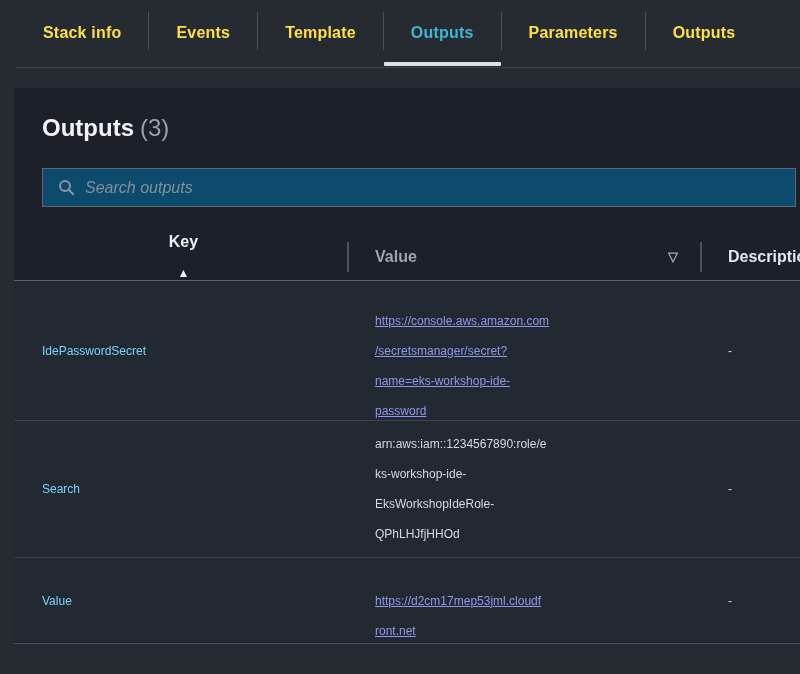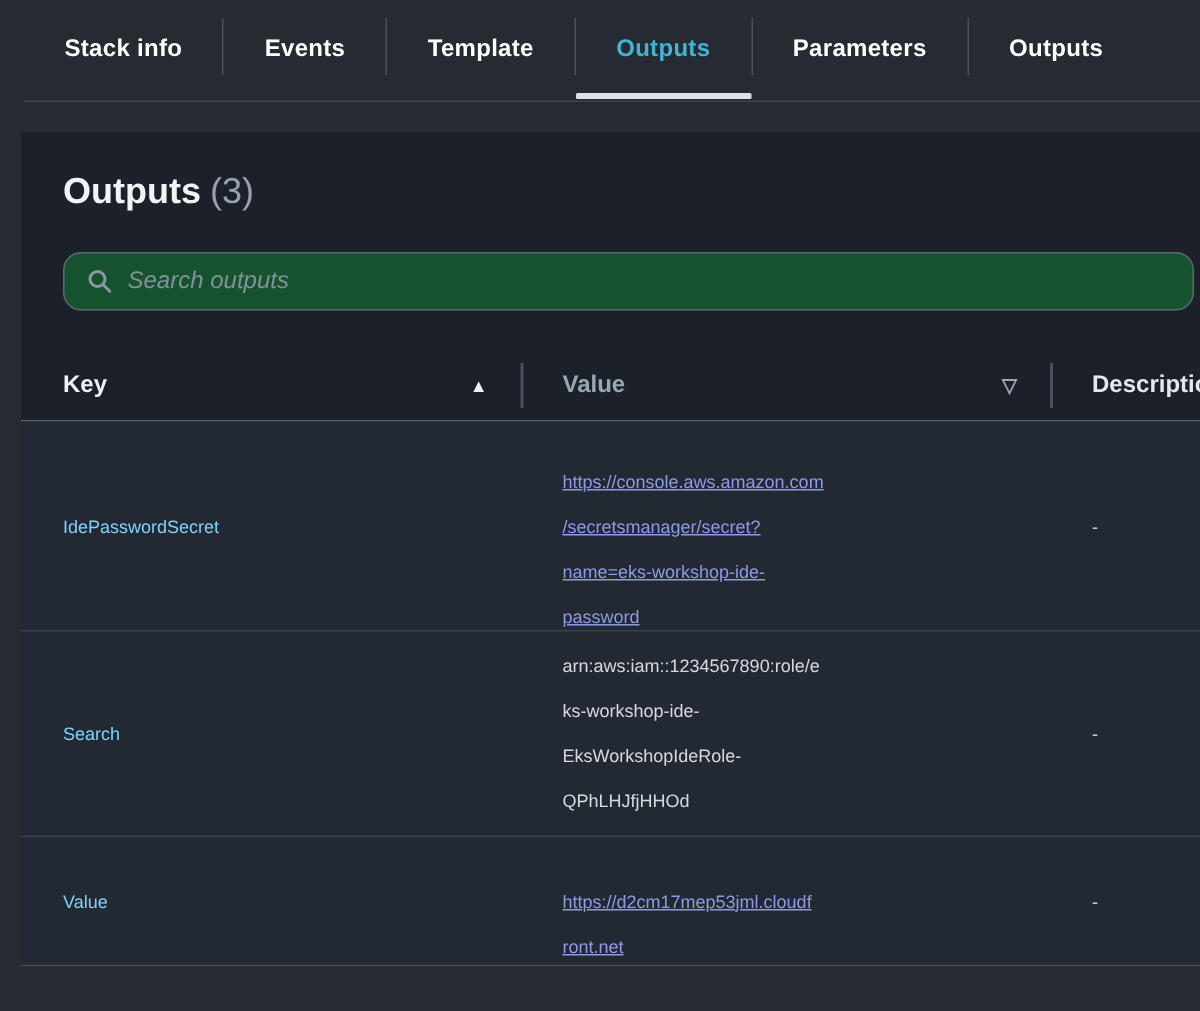--- a/index.html
+++ b/index.html
@@ -14,21 +14,21 @@
 
   
   .tabs-bar { position: absolute; top: 0; left: 0; width: 820px; height: 68px; }
   .tabs { display: flex; align-items: flex-start; padding-left: 16px; height: 68px; }
   .tab {
     position: relative;
     height: 66px;
     display: flex; align-items: center;
     padding: 0 27px;
     font-size: 16px; font-weight: 700; letter-spacing: 0.2px;
-    color: #ffffff;
+    color: #fde047;
     cursor: pointer;
     white-space: nowrap;
   }
   .tab.active { color: #42b4d4; }
   .tab.active::after {
     content: ""; position: absolute; left: 0; right: 0; bottom: 0;
     height: 4px; background: #dce1e7; border-radius: 1px;
   }
   .tab-sep { width: 1px; height: 38px; margin-top: 12px; background: #4a515b; flex: 0 0 auto; }
   .tabs-rule { position: absolute; top: 67px; left: 16px; right: -20px; height: 1px; background: #3b424b; }
@@ -39,22 +39,22 @@
     background: #1b2029; border-radius: 2px;
   }
   .panel-head { padding: 26px 28px 0 28px; }
   .panel-title { font-size: 24px; line-height: 28px; font-weight: 700; color: #f1f3f4; }
   .panel-title .count { color: #96a1ae; font-weight: 400; margin-left: 6px; }
 
   .search-box {
     margin-top: 26px;
     height: 39px;
     border: 1px solid #5e6873;
-    border-radius: 12px;
-    background: #14532d;
+    border-radius: 0;
+    background: #0c4a6e;
     display: flex; align-items: center;
     padding: 0 12px;
   }
   .search-box .mag { flex: 0 0 auto; margin-left: 3px; margin-right: 10px; display: flex; }
   .search-box input {
     flex: 1; background: transparent; border: none; outline: none;
     color: #d4dade; font-size: 16px; font-family: "Liberation Sans", sans-serif;
   }
   .search-box input::placeholder { color: #848f9c; font-style: italic; opacity: 1; }
 
@@ -70,21 +70,21 @@
     font-size: 16px; font-weight: 700;
     position: relative;
     cursor: pointer;
   }
   .th .sep {
     position: absolute; left: 0; top: 9px; width: 2px; height: 30px; background: #4a525e;
   }
   .col-key  { width: 333px; flex: 0 0 auto; }
   .col-val  { width: 353px; flex: 0 0 auto; }
   .col-desc { flex: 1 1 auto; }
-  .th-key  { color: #eef1f3; }
+  .th-key  { color: #eef1f3; flex-direction: column; }
   .th-val  { color: #9ba6b3; }
   .th-desc { color: #e4e8ec; }
   .sort-asc  { color: #eef1f3; font-size: 12px; }
   .sort-none { color: #9ba6b3; font-size: 13px; }
 
   .trow {
     display: flex; align-items: center;
     background: #232932;
   }
   .trow + .trow { border-top: 1px solid #3b424c; }

